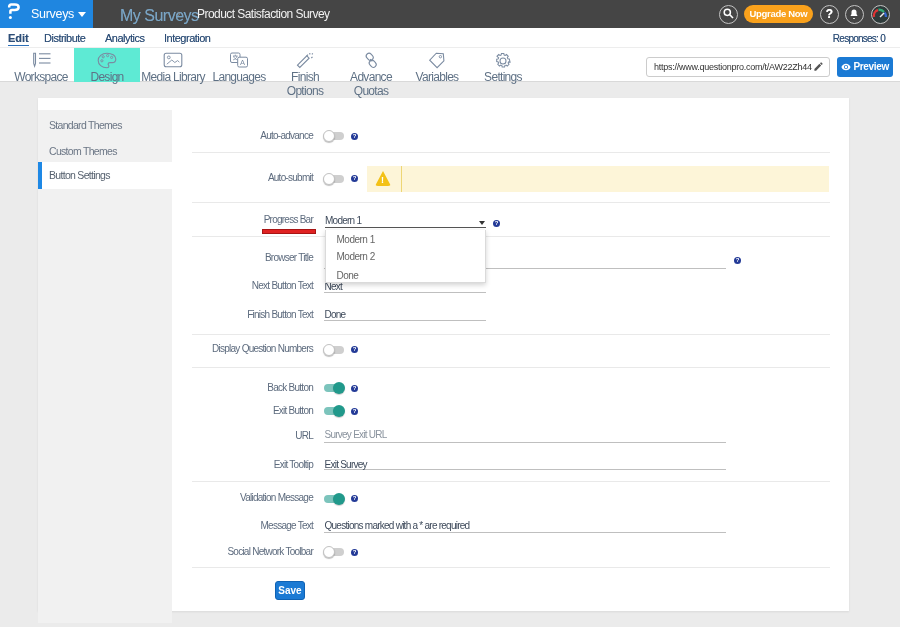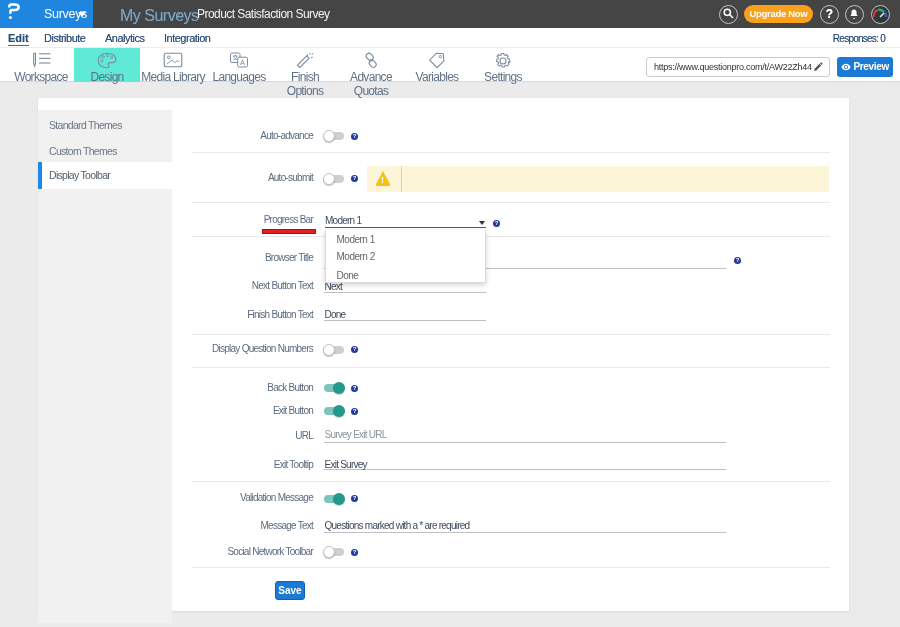--- a/index.html
+++ b/index.html
@@ -2,21 +2,21 @@
 <html><head>
 <meta charset="utf-8">
 <style>
 * { margin:0; padding:0; box-sizing:border-box; }
 html,body { width:900px; height:627px; overflow:hidden; }
 body { font-family:"Liberation Sans", sans-serif; position:relative; background:#ebebeb; -webkit-font-smoothing:antialiased; }
 
 
 .topbar { position:absolute; left:0; top:0; width:900px; height:28px; background:#454545; }
 .logo-zone { position:absolute; left:0; top:0; width:93px; height:28px; background:#1f86e0; }
-.brandtxt { position:absolute; left:44px; top:7px; color:#fff; font-size:12.5px; letter-spacing:-0.3px; }
+.brandtxt { position:absolute; left:31px; top:7px; color:#fff; font-size:12.5px; letter-spacing:-0.3px; }
 .brandcaret { position:absolute; left:78px; top:12px; width:0; height:0; border-left:4px solid transparent; border-right:4px solid transparent; border-top:5px solid #fff; }
 .crumb1 { position:absolute; left:120px; top:7px; color:#79a4c4; font-size:16px; letter-spacing:-0.5px; text-shadow:0 0 0.4px rgba(121,164,196,0.6); }
 .crumbsep { position:absolute; left:177px; top:7px; color:#8a8a8a; font-size:11px; }
 .crumb2 { position:absolute; left:197px; top:7px; color:#f2f2f2; font-size:12px; letter-spacing:-0.55px; }
 .circbtn { position:absolute; top:4.5px; width:19px; height:19px; border:1.5px solid #c3c3c3; border-radius:50%; }
 .upgrade { position:absolute; left:744px; top:5px; width:69px; height:18px; background:#f9a11c; border-radius:9px; color:#fff; font-size:9.5px; font-weight:bold; text-align:center; line-height:18px; letter-spacing:-0.3px; }
 
 
 .navrow { position:absolute; left:0; top:28px; width:900px; height:19px; background:#fff; }
 .navtab { position:absolute; top:4px; font-size:11px; color:#2d4e77; letter-spacing:-0.5px; text-shadow:0 0 0.4px rgba(45,78,119,0.65); }
@@ -191,21 +191,21 @@
   </div>
   <div class="previewbtn"><svg width="10" height="8" viewBox="0 0 24 16" style="vertical-align:-1px">
         <path d="M12 0C7 0 2.7 3.1 1 8c1.7 4.9 6 8 11 8s9.3-3.1 11-8c-1.7-4.9-6-8-11-8zm0 13a5 5 0 1 1 0-10 5 5 0 0 1 0 10zm0-8a3 3 0 1 0 0 6 3 3 0 0 0 0-6z" fill="#fff"></path>
       </svg> Preview</div>
 </div>
 
 <div class="card">
   <div class="sidebar">
     <div class="sideitem" style="top:2px;">Standard Themes</div>
     <div class="sideitem" style="top:28px;">Custom Themes</div>
-    <div class="sideitem active" style="top:52px; height:27px; line-height:27px;">Display Toolbar</div>
+    <div class="sideitem active" style="top:52px; height:27px; line-height:27px;">Button Settings</div>
   </div>
 </div>
 
 <div class="flabel" style="right:587px; top:129.5px;">Auto-advance</div>
 <div class="toggle" style="left:324px; top:130px;">
     <div class="track"></div>
     <div class="knob"></div>
   </div>
 <div class="qi" style="left:351px; top:132.5px;">?</div>
 <div class="divider" style="top:151.5px"></div>

